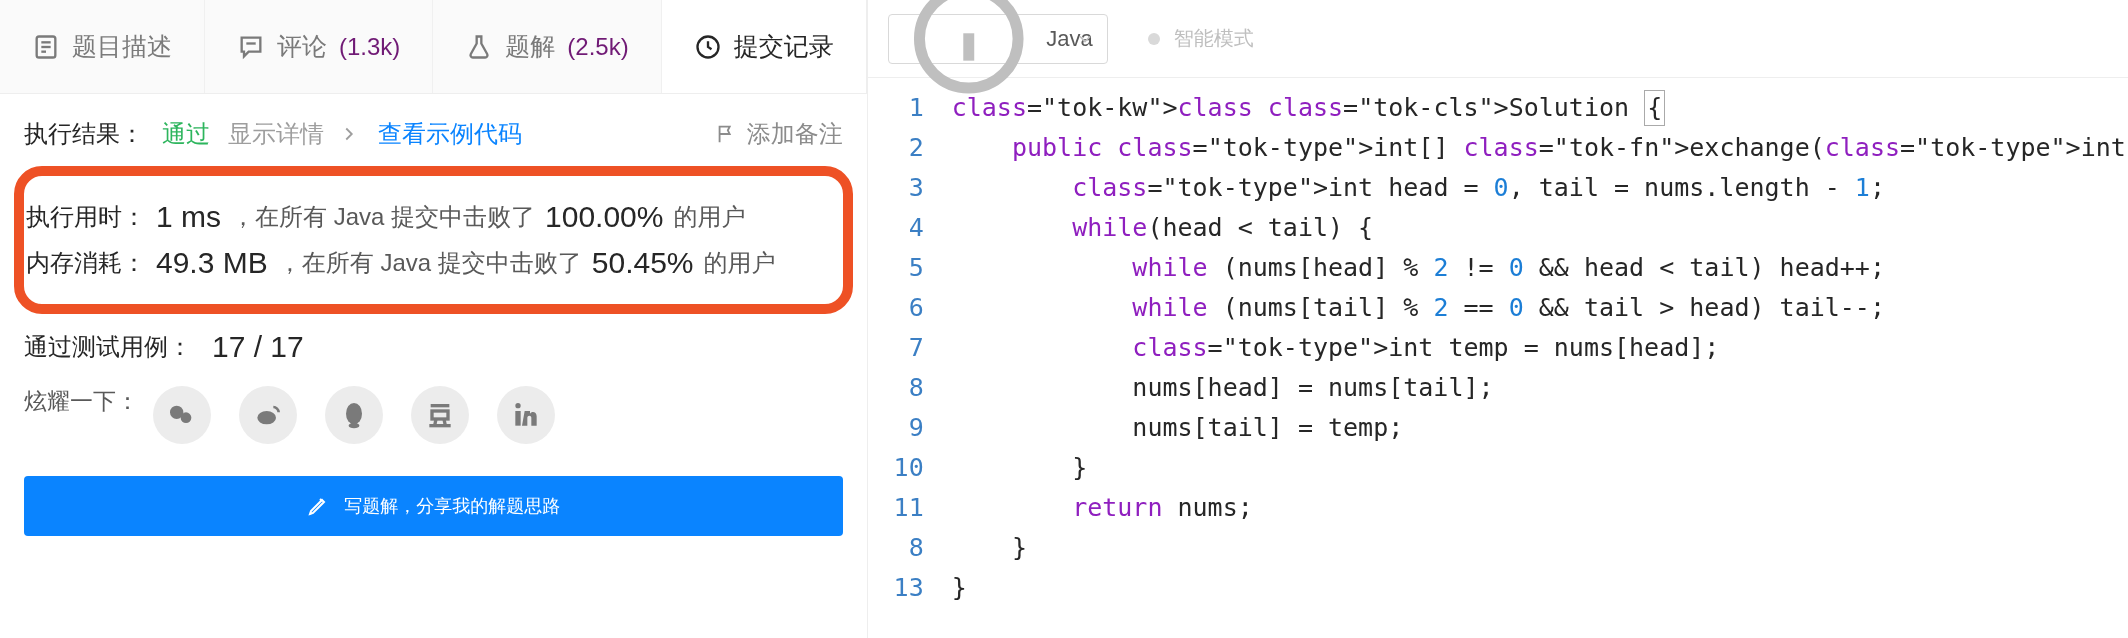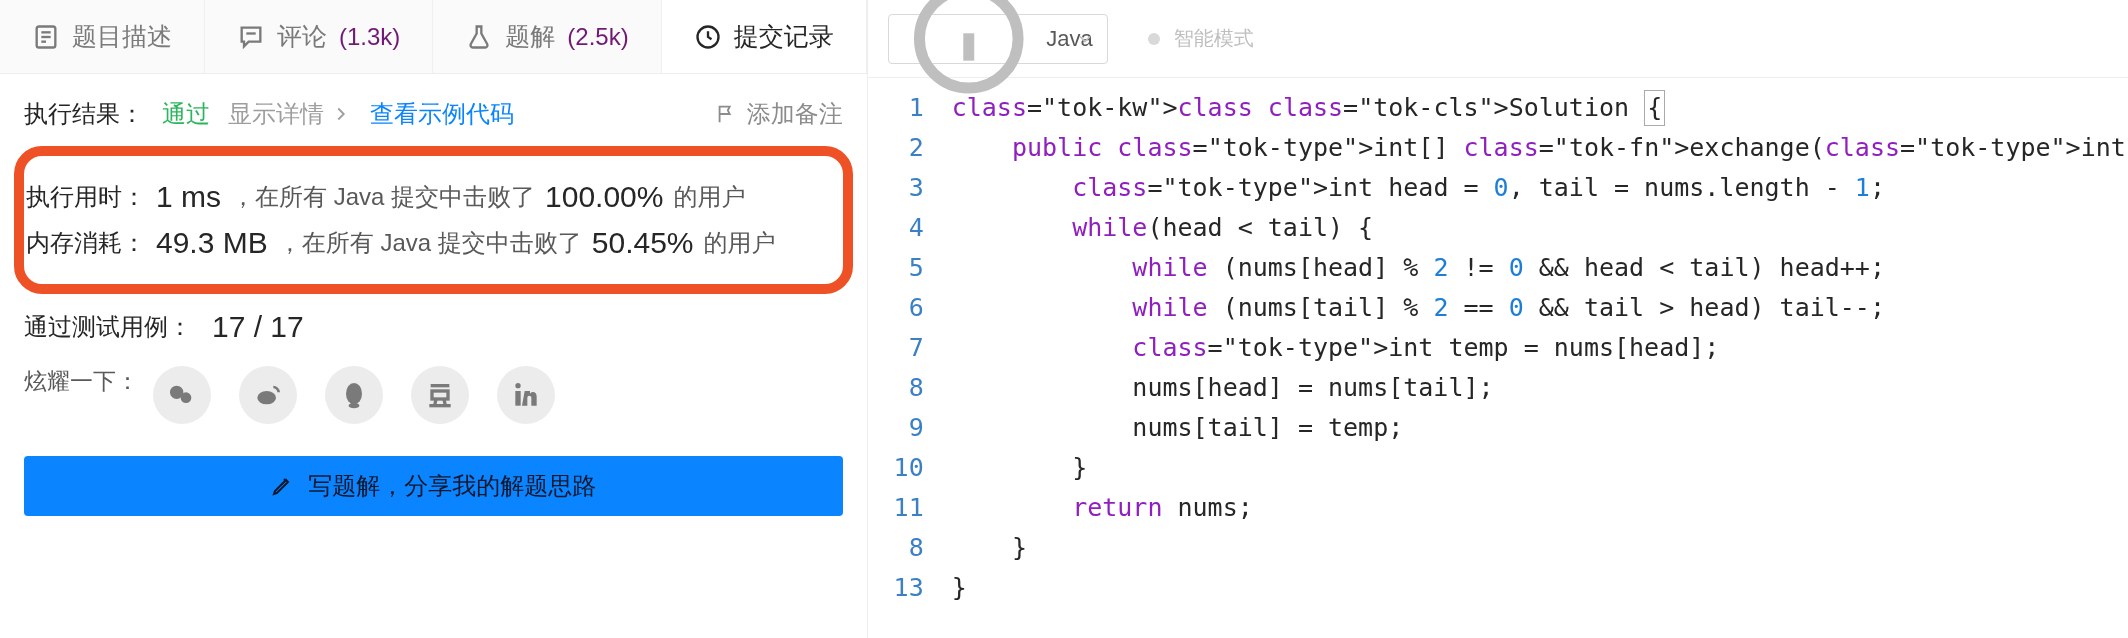--- a/index.html
+++ b/index.html
@@ -2,31 +2,31 @@
 <html><head>
 <meta charset="utf-8">
 <style>
   * { box-sizing: border-box; margin: 0; padding: 0; }
   html, body { width: 2128px; height: 638px; font-family: -apple-system, "Helvetica Neue", Arial, "PingFang SC", "Microsoft YaHei", sans-serif; background:#fff; color:#262626; }
   .root { display:flex; width:100%; height:100%; }
   .left-pane { width: 1018px; height:100%; border-right:1px solid #eee; display:flex; flex-direction:column; }
   .right-pane { flex:1; height:100%; display:flex; flex-direction:column; }
 
   
-  .tabs { display:flex; align-items:stretch; height:74px; border-bottom:1px solid #eee; background:#fff; }
+  .tabs { display:flex; align-items:stretch; height:94px; border-bottom:1px solid #eee; background:#fff; }
   .tab { display:flex; align-items:center; gap:12px; padding:0 32px; color:#7a7a7a; font-size:25px; cursor:pointer; background:#fafafa; border-right:1px solid #f0f0f0; white-space:nowrap; }
   .tab.active { color:#262626; background:#fff; position:relative; border-right:1px solid #eee; }
   .tab svg { width:28px; height:28px; flex:0 0 auto; }
   .tab .count { color:#701a75; font-size:24px; }
 
   
   .result-bar { display:flex; align-items:center; padding: 24px 24px 10px 24px; gap:18px; font-size:24px; }
   .result-bar .label { color:#262626; }
   .result-bar .pass { color:#2db55d; font-weight:500; }
-  .result-bar .link-grey { color:#9e9e9e; cursor:pointer; display:flex; align-items:center; gap:6px; }
+  .result-bar .link-grey { color:#9e9e9e; cursor:pointer; display:flex; align-items:center; gap:14px; }
   .result-bar .link-blue { color:#0a84ff; cursor:pointer; }
   .result-bar .spacer { flex:1; }
   .result-bar .notes { color:#8c8c8c; cursor:pointer; display:flex; align-items:center; gap:10px;text-align:right; }
   .result-bar svg { width:22px; height:22px; }
 
   
   .stats-box { margin: 6px 14px 0 14px; border:10px solid #ee5125; border-radius:28px; padding: 18px 2px; }
   .stat-line { display:flex; align-items:center; flex-wrap:wrap; gap:10px; font-size:24px; color:#595959; padding:6px 0; }
   .stat-line .k { color:#262626; }
   .stat-line .big { font-size:30px; color:#262626; font-weight:500; }
@@ -38,21 +38,21 @@
   .cases .val { font-size:30px; color:#262626; }
 
   
   .share-row { padding: 18px 24px 4px 24px; display:flex; flex-direction:row; gap:14px; }
   .share-label { font-size:23px; color:#595959; }
   .share-icons { display:flex; gap:28px; }
   .share-icons .icon-btn { width:58px; height:58px; border-radius:50%; background:#ececec; display:flex; align-items:center; justify-content:center; color:#7a7a7a; cursor:pointer; }
   .share-icons .icon-btn svg { width:32px; height:32px; }
 
   
-  .write-btn { margin: 28px 24px 0 24px; height:60px; background:#0a84ff; color:#0f172a; font-size:24px; border:none; border-radius:4px; display:flex; align-items:center; justify-content:center; gap:14px; cursor:pointer; }
+  .write-btn { margin: 28px 24px 0 24px; height:60px; background:#0a84ff; color:#ffffff; font-size:18px; border:none; border-radius:4px; display:flex; align-items:center; justify-content:center; gap:14px; cursor:pointer; }
   .write-btn svg { width:24px; height:24px; }
 
   
   .editor-toolbar { height:78px; border-bottom:1px solid #eee; display:flex; align-items:center; padding:0 20px; gap:40px; }
   .lang-select { width:220px; height:50px; border:1px solid #d9d9d9; border-radius:4px; display:flex; align-items:center; padding:0 14px; gap:12px; cursor:pointer; color:#595959; font-size:22px; position:relative; }
   .lang-select .info-icon { color:#bfbfbf; }
   .lang-select .chev { position:absolute; right:12px; color:#bfbfbf; }
   .smart { display:flex; align-items:center; gap:14px; color:#bfbfbf; font-size:20px; }
   .smart .dot { width:12px; height:12px; border-radius:50%; background:#d9d9d9; }
 

